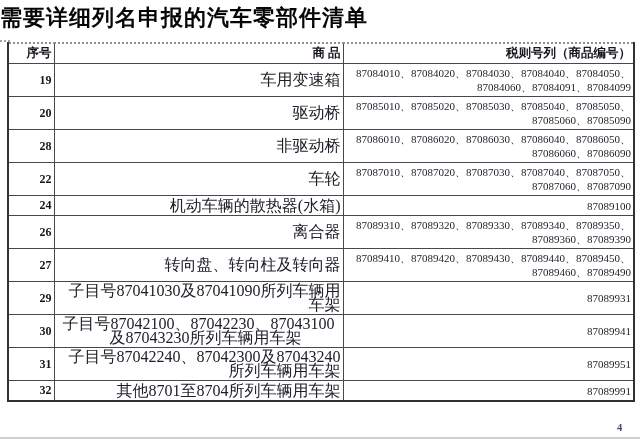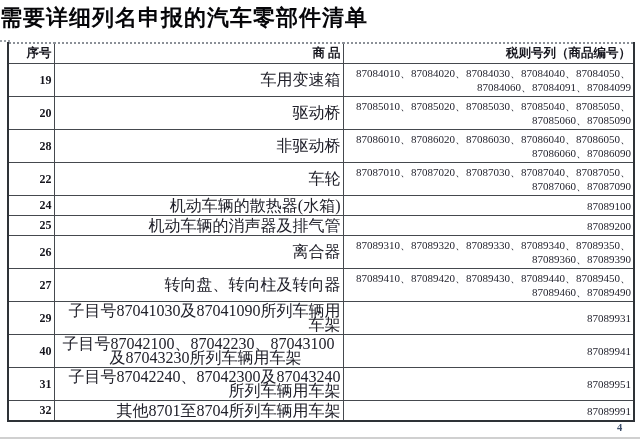--- a/index.html
+++ b/index.html
@@ -89,41 +89,36 @@
           <td class="cell-no">22</td>
           <td class="cell-product">车轮</td>
           <td class="cell-codes">87087010、87087020、87087030、87087040、87087050、87087060、87087090</td>
         </tr>
         <tr>
           <td class="cell-no">24</td>
           <td class="cell-product">机动车辆的散热器(水箱)</td>
           <td class="cell-codes">87089100</td>
         </tr>
         <tr>
-          <td class="cell-no">25</td>
-          <td class="cell-product">机动车辆的消声器及排气管</td>
-          <td class="cell-codes">87089200</td>
-        </tr>
-        <tr>
           <td class="cell-no">26</td>
           <td class="cell-product">离合器</td>
           <td class="cell-codes">87089310、87089320、87089330、87089340、87089350、87089360、87089390</td>
         </tr>
         <tr>
           <td class="cell-no">27</td>
           <td class="cell-product">转向盘、转向柱及转向器</td>
           <td class="cell-codes">87089410、87089420、87089430、87089440、87089450、87089460、87089490</td>
         </tr>
         <tr>
           <td class="cell-no">29</td>
           <td class="cell-product">子目号87041030及87041090所列车辆用车架</td>
           <td class="cell-codes">87089931</td>
         </tr>
         <tr>
-          <td class="cell-no">40</td>
+          <td class="cell-no">30</td>
           <td class="cell-product left-wrap">子目号87042100、87042230、87043100及87043230所列车辆用车架</td>
           <td class="cell-codes">87089941</td>
         </tr>
         <tr>
           <td class="cell-no">31</td>
           <td class="cell-product">子目号87042240、87042300及87043240所列车辆用车架</td>
           <td class="cell-codes">87089951</td>
         </tr>
         <tr>
           <td class="cell-no">32</td>

